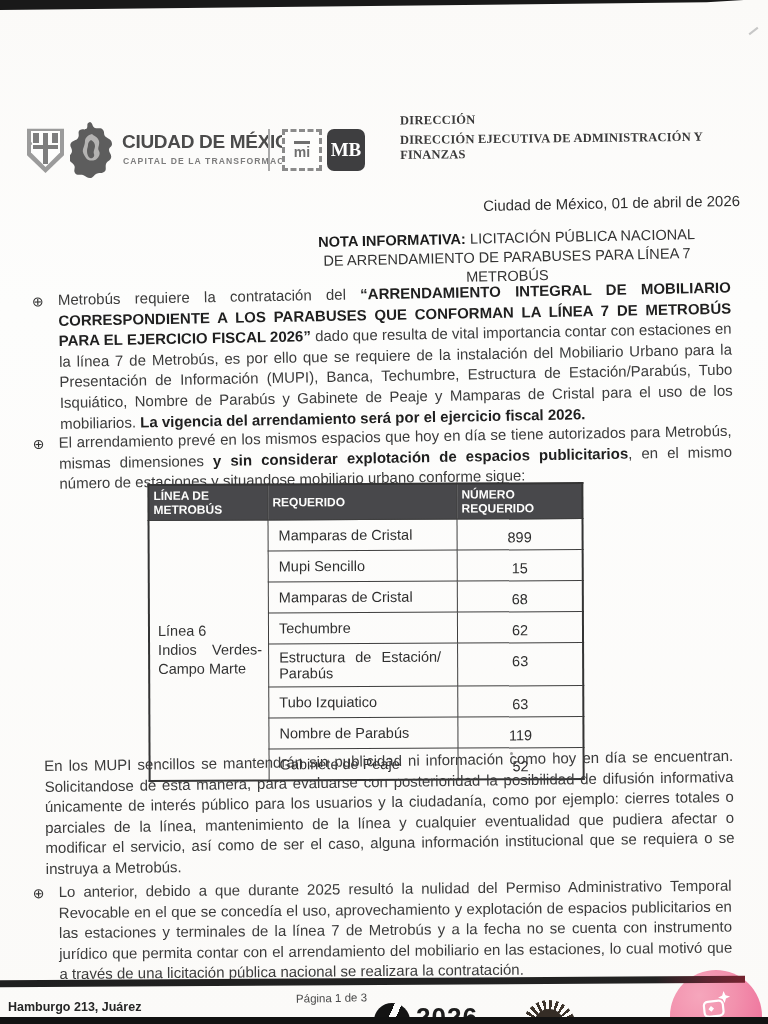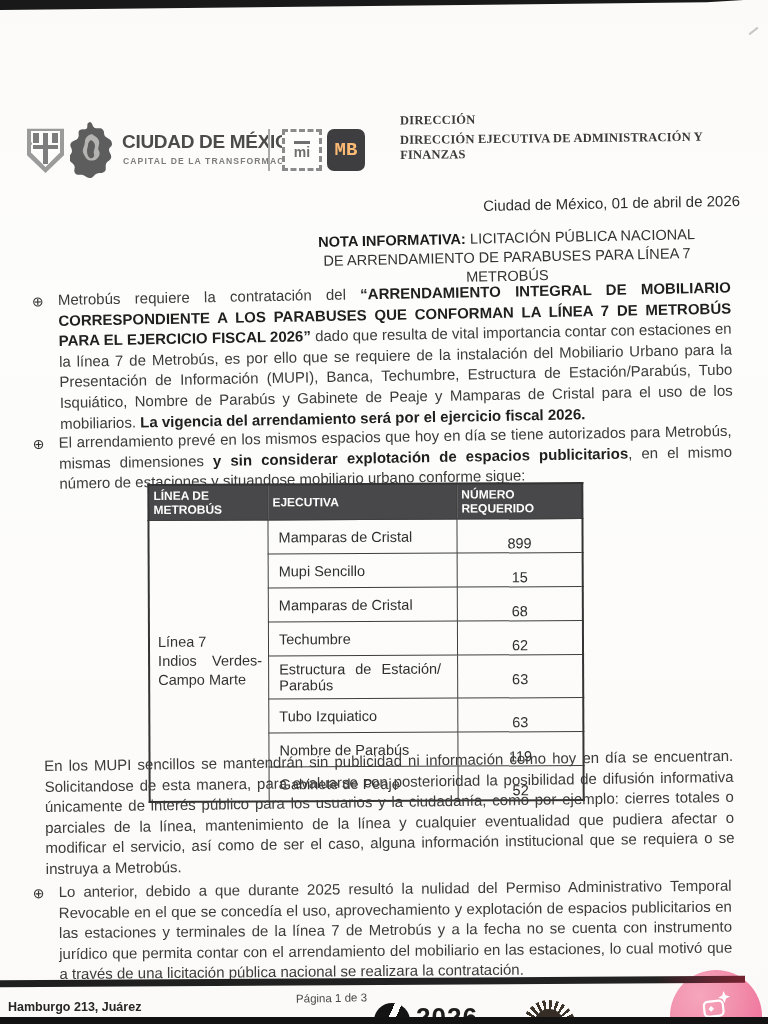--- a/index.html
+++ b/index.html
@@ -27,21 +27,21 @@
         linear-gradient(#7d7d7d,#7d7d7d) 100% 0/6px 10px no-repeat;}
   #eagle-logo{left:70px;top:120px;width:44px;height:58px;}
   .city-title{left:122px;top:131px;font-size:19px;font-weight:bold;letter-spacing:-0.3px;color:#4b4b4b;}
   .city-sub{left:123px;top:156px;font-size:8.6px;font-weight:bold;letter-spacing:1.1px;color:#7c7c7c;}
   #brand-divider{left:268px;top:129px;width:2px;height:42px;background:#a9a9a9;}
   #mi-logo{left:282px;top:129px;width:40px;height:42px;border:3px dashed #8b8b8b;box-sizing:border-box;
            display:flex;align-items:center;justify-content:center;background:#fdfdfc;}
   #mi-logo span{font-weight:bold;font-size:14px;color:#6f6f6f;border-top:3px solid #6f6f6f;line-height:1;padding-top:1px;}
   #mb-logo{left:327px;top:129px;width:38px;height:42px;background:#3e3e40;border-radius:7px;
            display:flex;align-items:center;justify-content:center;}
-  #mb-logo span{color:#fdba74;font-weight:bold;font-size:19px;font-family:Liberation Mono, monospace;}
+  #mb-logo span{color:#ffffff;font-weight:bold;font-size:19px;font-family:Liberation Serif, serif;}
   .office{font-family:"Liberation Serif","DejaVu Serif",serif;color:#3a3a3a;}
   #office-1{left:400px;top:113px;font-size:12.5px;font-weight:bold;letter-spacing:.3px;transform:rotate(-0.6deg);}
   #office-2{left:400px;top:131px;font-size:12.5px;font-weight:bold;letter-spacing:.2px;transform:rotate(-0.6deg);}
   
   #dateline{right:28px;top:196px;width:420px;text-align:right;font-size:15px;color:#2e2e2e;transform:rotate(-1.1deg);}
   #subject{right:42px;top:229px;width:438px;text-align:center;font-size:14.6px;line-height:19px;
            color:#333;transform:rotate(-1.2deg);}
   #subject .b{color:#1c1c1c;}
   
   .para{font-size:15px;line-height:20.6px;text-align:justify;color:#3c3c3c;}
@@ -55,21 +55,21 @@
   
   #tbl-wrap{left:148px;top:483px;transform:rotate(-0.25deg);}
   table{border-collapse:collapse;font-size:14.5px;color:#2f2f2f;}
   th,td{border:1px solid #3f3f3f;}
   table{border:2px solid #343434;}
   th{background:#48484b;color:#fdfdfc;font-size:12px;line-height:14px;font-weight:bold;
      text-align:left;padding:3px 4px;}
   .col-line{width:110px;} .col-mob{width:180px;} .col-num{width:116px;}
   td.mob{padding:2px 16px 2px 10px;height:26px;}
   td.mob-tall{height:38px;text-align:justify;}
-  td.num{text-align:center;vertical-align:top;padding-top:16px;}
+  td.num{text-align:center;vertical-align:top;padding-top:10px;}
   td.station{vertical-align:middle;padding:0 6px 0 8px;font-size:14.5px;color:#333;}
   td.station span{display:block;line-height:19px;}
   td.station .jline{text-align:justify;text-align-last:justify;}
   
   #addr{left:8px;top:1000px;font-size:12.5px;font-weight:bold;color:#262626;text-align:center;}
   #pageno{left:296px;top:992px;font-size:11.5px;color:#4a4a4a;transform:rotate(-1.2deg);}
   #logo-circle{left:374px;top:1003px;width:36px;height:36px;border-radius:50%;
       background:linear-gradient(115deg,#141414 40%,#fdfdfc 40% 54%,#141414 54%);}
   #year-logo{left:416px;top:1002px;font-size:26px;font-weight:bold;letter-spacing:1px;color:#1d1d1d;}
   #sun-logo{left:522px;top:1000px;width:54px;height:54px;border-radius:50%;
@@ -125,26 +125,26 @@
   <div class="abs para" id="p2">
     <span class="bullet">⊕</span>
     <div class="ptext"><span>El arrendamiento prevé en los mismos espacios que hoy en día se tiene autorizados para Metrobús, mismas dimensiones </span><span class="b">y sin considerar explotación de espacios publicitarios</span><span>, en el mismo número de estaciones y situandose mobiliario urbano conforme sigue:</span></div>
   </div>
 
   <div class="abs" id="tbl-wrap">
     <table>
       <tbody>
           <tr>
         <th class="col-line">LÍNEA DE METROBÚS</th>
-        <th class="col-mob">EJECUTIVA</th>
+        <th class="col-mob">REQUERIDO</th>
         <th class="col-num">NÚMERO REQUERIDO</th>
       </tr>
       <tr>
         <td class="station" rowspan="8">
-          <span>Línea 7</span>
+          <span>Línea 6</span>
           <span class="jline">Indios Verdes-</span>
           <span>Campo Marte</span>
         </td>
         <td class="mob">Mamparas de Cristal</td>
         <td class="num">899</td>
       </tr>
       <tr>
         <td class="mob">Mupi Sencillo</td>
         <td class="num">15</td>
       </tr>

